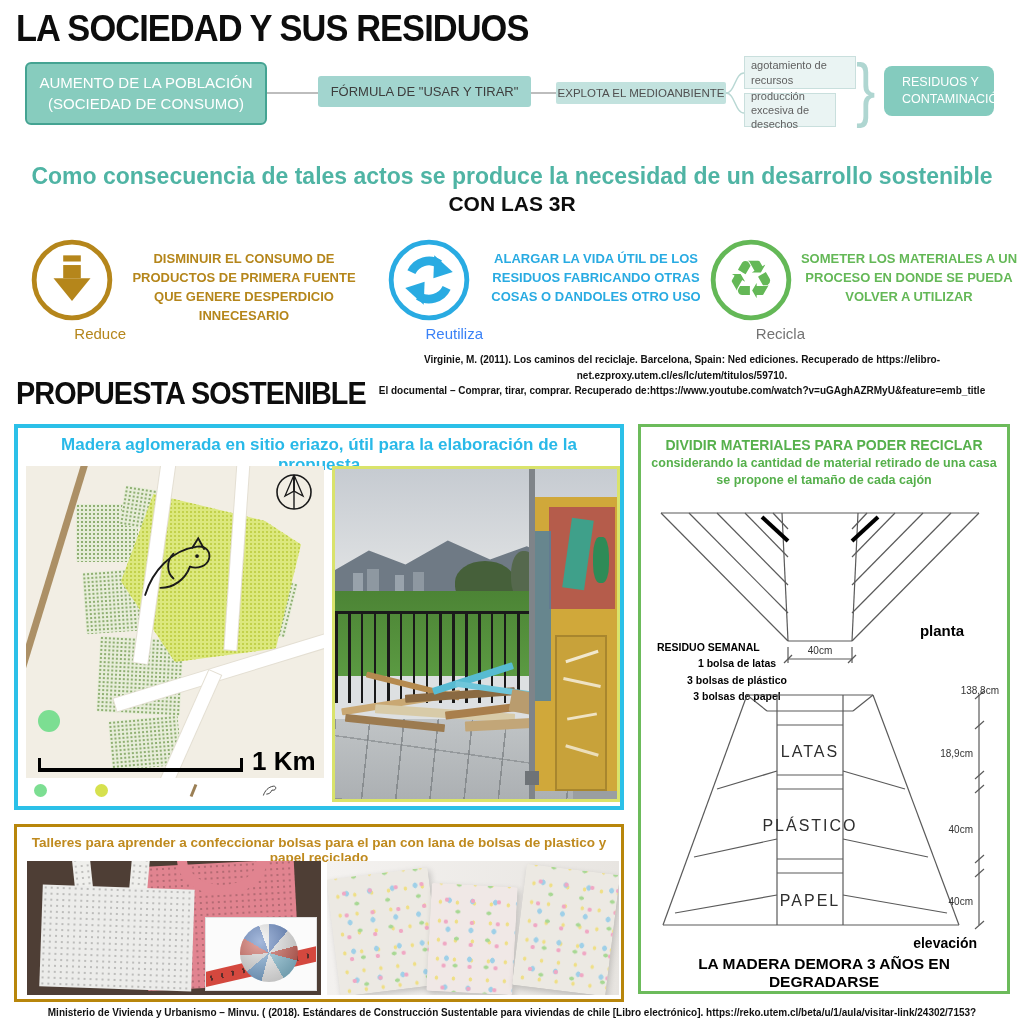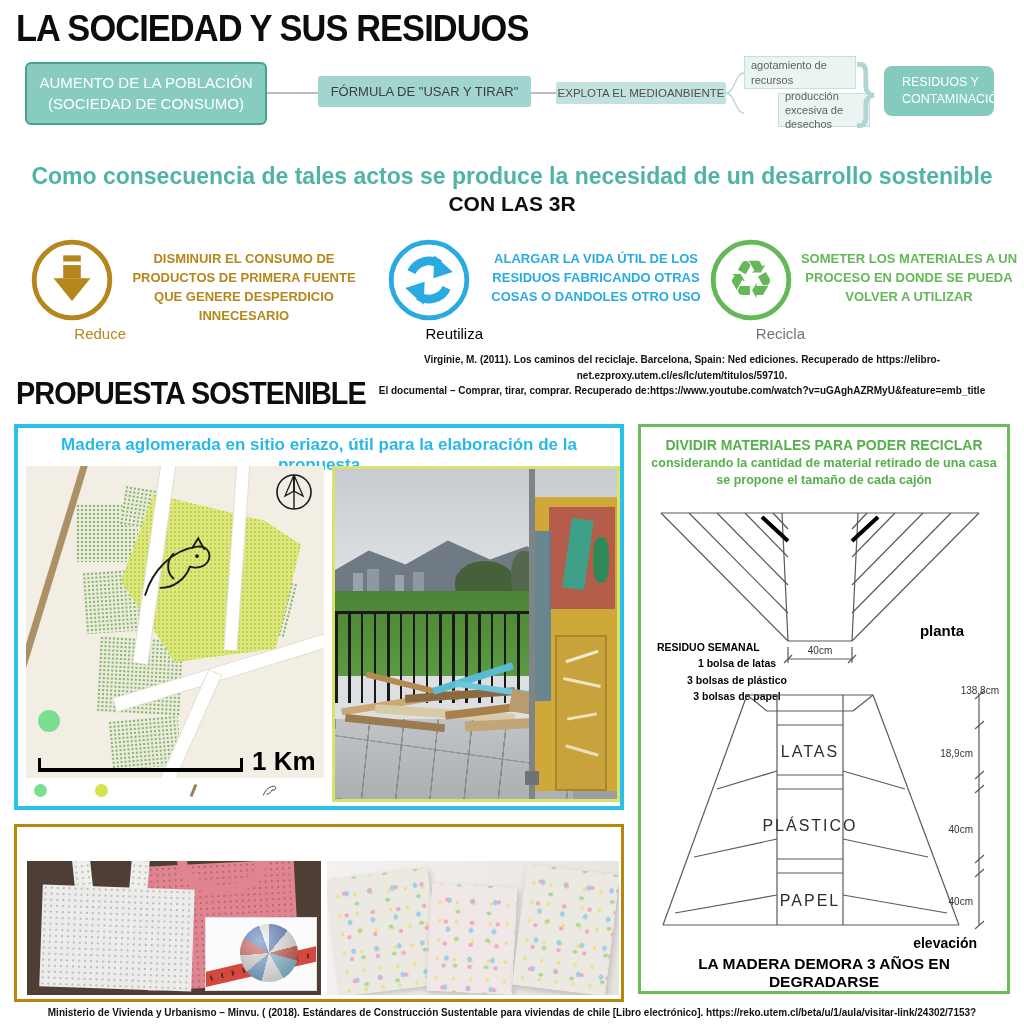--- a/index.html
+++ b/index.html
@@ -106,21 +106,21 @@
     <div class="abs fc-box fc-a" style="left:25px; top:62px; width:242px; height:63px;">AUMENTO DE LA POBLACIÓN (SOCIEDAD DE CONSUMO)</div>
     <div class="abs fc-line" style="left:267px; top:92px; width:51px;"></div>
     <div class="abs fc-box fc-b" style="left:318px; top:76px; width:213px; height:31px;">FÓRMULA DE "USAR Y TIRAR"</div>
     <div class="abs fc-line" style="left:531px; top:92px; width:25px;"></div>
     <div class="abs fc-box fc-c" style="left:556px; top:82px; width:170px; height:22px;">EXPLOTA EL MEDIOANBIENTE</div>
     <svg class="abs" style="left:726px; top:58px;" width="18" height="70" viewBox="0 0 18 70">
       <path d="M0,35 C9,35 9,15 18,15" stroke="#B9D8D4" stroke-width="1.5" fill="none"></path>
       <path d="M0,35 C9,35 9,55 18,55" stroke="#B9D8D4" stroke-width="1.5" fill="none"></path>
     </svg>
     <div class="abs fc-box fc-d" style="left:744px; top:56px; width:112px; height:33px;">agotamiento de recursos</div>
-    <div class="abs fc-box fc-d" style="left:778px; top:93px; width:92px; height:34px;">producción excesiva de desechos</div>
+    <div class="abs fc-box fc-d" style="left:744px; top:93px; width:92px; height:34px;">producción excesiva de desechos</div>
     <div class="abs brace" style="left:856px; top:60px;">}</div>
     <div class="abs fc-box fc-e" style="left:884px; top:66px; width:110px; height:50px;">RESIDUOS Y CONTAMINACIÓN</div>
   </div>
 
   <div class="abs conseq1" style="left:0; top:163px;">Como consecuencia de tales actos se produce la necesidad de un desarrollo sostenible</div>
   <div class="abs conseq2" style="left:0; top:192px;">CON LAS 3R</div>
 
   <div class="abs" style="left:0;top:228px;width:1024px;height:120px;">
 
     <svg class="abs" style="left:28px; top:8px;" width="88" height="88" viewBox="-50 -50 100 100">
@@ -136,21 +136,21 @@
 
     <svg class="abs" style="left:385px; top:8px;" width="88" height="88" viewBox="-50 -50 100 100">
       <circle cx="0" cy="0" r="43" fill="none" stroke="#29ABE2" stroke-width="5.5"></circle>
       <g stroke="#29ABE2" stroke-width="10" fill="none">
         <path d="M -20 -9 A 22 22 0 0 1 12 -18"></path>
         <path d="M 20 9 A 22 22 0 0 1 -12 18"></path>
       </g>
       <polygon points="6,-28 27,-9 5,-2" fill="#29ABE2"></polygon>
       <polygon points="-6,28 -27,9 -5,2" fill="#29ABE2"></polygon>
     </svg>
-    <div class="abs r-label" style="left:375px; top:97px; width:108px; color:#000000;">Reutiliza</div>
+    <div class="abs r-label" style="left:375px; top:97px; width:108px; color:#3b82f6;">Reutiliza</div>
     <div class="abs r-desc" style="left:472px; top:22px; width:248px; color:#29ABE2;">ALARGAR LA VIDA ÚTIL DE LOS RESIDUOS FABRICANDO OTRAS COSAS O DANDOLES OTRO USO</div>
 
     <svg class="abs" style="left:707px; top:8px;" width="88" height="88" viewBox="-50 -50 100 100">
       <circle cx="0" cy="0" r="43" fill="none" stroke="#64B857" stroke-width="5.5"></circle>
       <text x="0" y="21" text-anchor="middle" font-size="60" fill="#64B857">♻</text>
     </svg>
     <div class="abs r-label" style="left:697px; top:97px; width:108px; color:#737373;">Recicla</div>
     <div class="abs r-desc" style="left:795px; top:22px; width:228px; color:#64B857;">SOMETER LOS MATERIALES A UN PROCESO EN DONDE SE PUEDA VOLVER A UTILIZAR</div>
   </div>
 
@@ -278,20 +278,21 @@
           <div class="abs" style="left:8px;top:112px;width:34px;height:3px;background:rgba(255,255,255,.65);transform:rotate(16deg);"></div>
         </div>
       </div>
 
       <div class="abs" style="left:194px;top:0;width:6px;height:330px;background:#7F8489;"></div>
       <div class="abs" style="left:190px;top:302px;width:14px;height:14px;background:#6E7377;"></div>
     </div>
   </div>
 
   <div class="abs panel-orange" style="left:14px; top:824px; width:610px; height:178px;">
+    <div class="abs po-title" style="left:0; top:8px;">Talleres para aprender a confeccionar bolsas para el pan con lana de bolsas de plastico y papel reciclado</div>
 
     <div class="abs" style="left:10px; top:34px; width:294px; height:134px; background:#4E3E35; overflow:hidden;">
       <div class="abs crochet" style="left:118px; top:2px; width:152px; height:124px; background-color:#E18490; transform:rotate(-3deg);"></div>
       <div class="abs" style="left:150px; top:-36px; width:90px; height:70px; border:10px solid #E18490; border-radius:50%;"></div>
       <div class="abs crochet" style="left:46px; top:-16px; width:18px; height:48px; background-color:#EFEFEC; transform:rotate(-6deg);"></div>
       <div class="abs crochet" style="left:104px; top:-16px; width:18px; height:48px; background-color:#EFEFEC; transform:rotate(5deg);"></div>
       <div class="abs crochet" style="left:14px; top:26px; width:152px; height:102px; background-color:#ECECEA; transform:rotate(2deg);"></div>
 
       <div class="abs" style="left:178px; top:56px; width:112px; height:74px; background:#FBFBFB; border:1px solid #E0E0E0; overflow:hidden;">
         <div class="abs" style="left:-8px; top:40px; width:136px; height:15px; background:#D4483E; transform:rotate(-13deg);">

